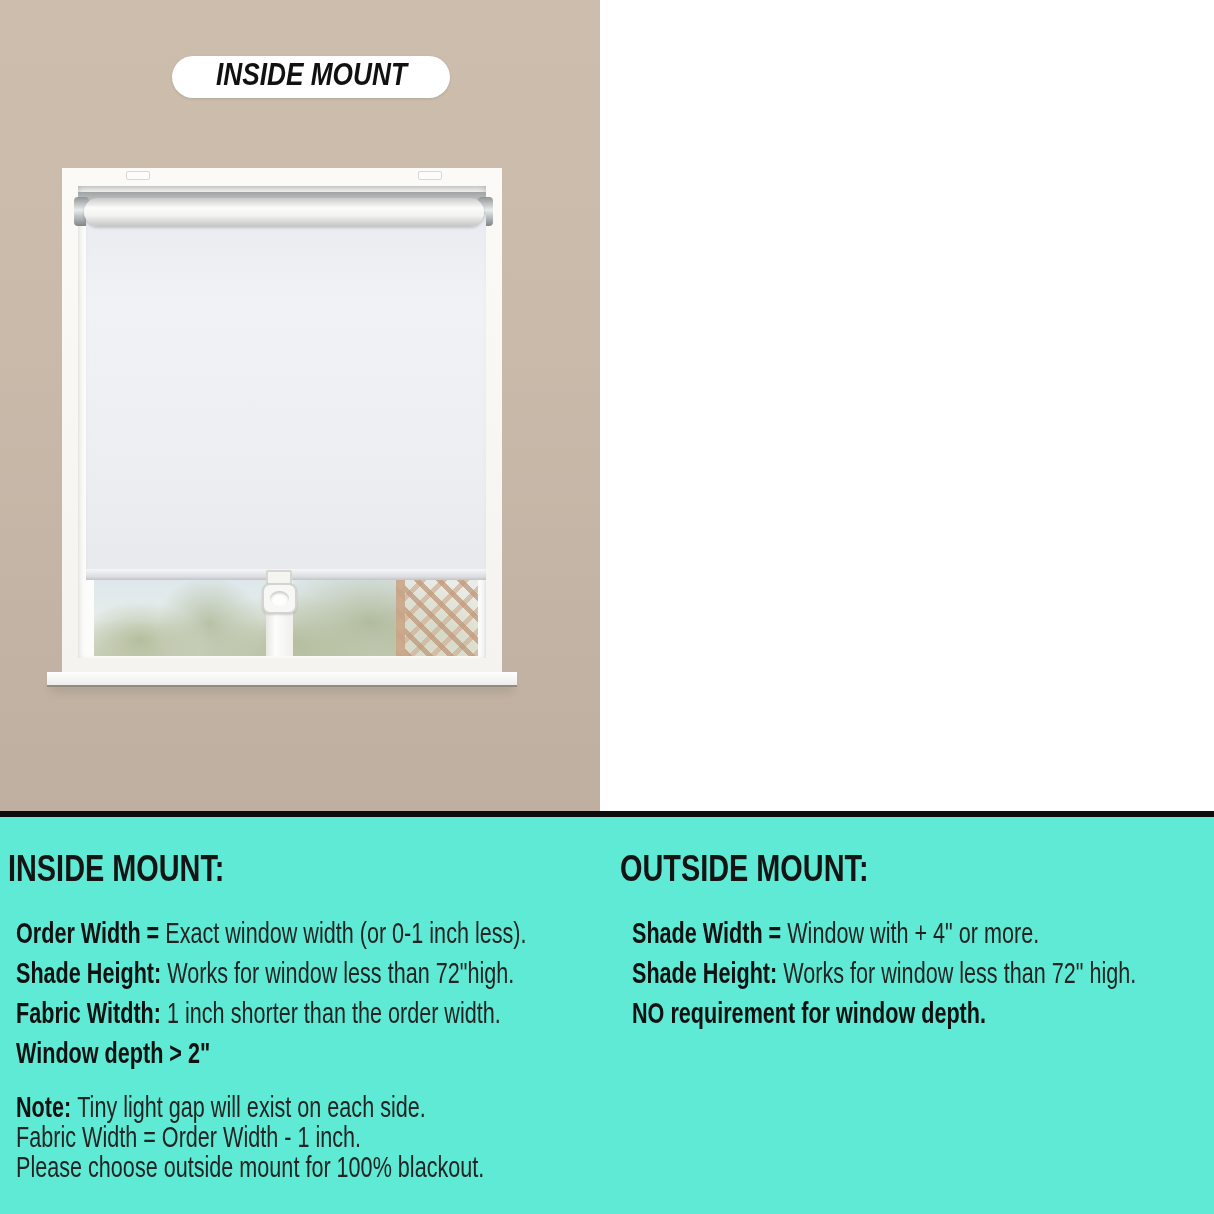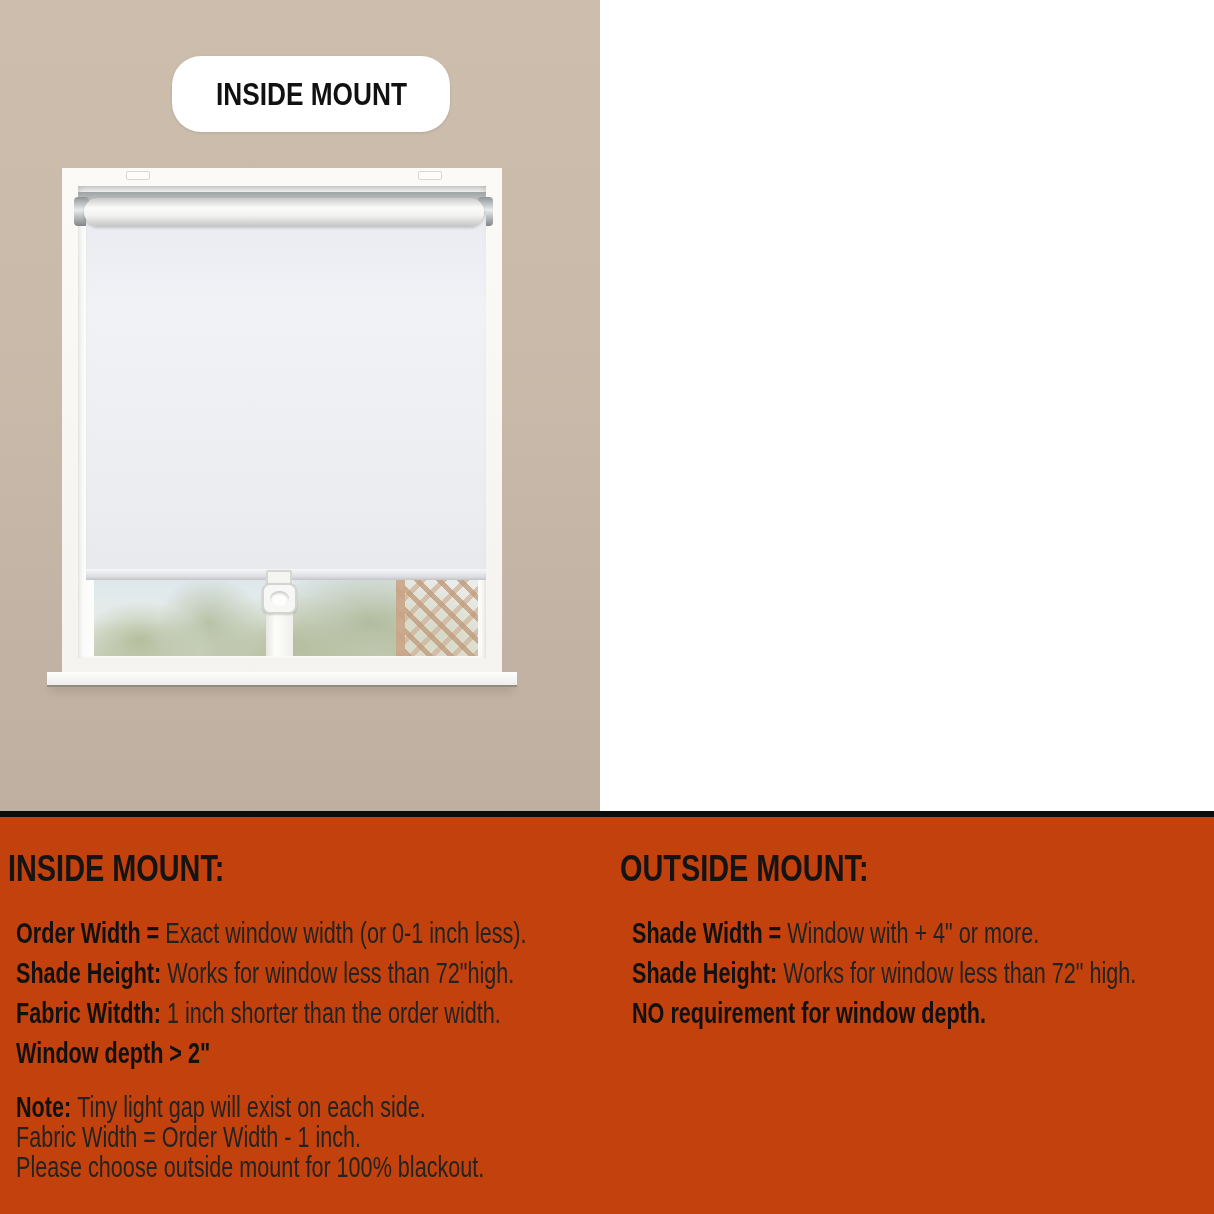--- a/index.html
+++ b/index.html
@@ -7,22 +7,22 @@
   .page { position:relative; width:1214px; height:1214px; background:#ffffff; overflow:hidden; }
 
   
   .photos { position:absolute; left:0; top:0; width:1214px; height:811px; display:flex; }
   .photo { position:relative; width:600px; height:811px;
            background:linear-gradient(180deg,#ccbdad 0%,#c9baaa 42%,#c2b3a4 78%,#beafa0 100%); }
   .divider { width:14px; height:811px; background:#ffffff; }
   .black-rule { position:absolute; left:0; top:811px; width:1214px; height:6px; background:#0d0d0d; }
 
   
-  .badge { position:absolute; top:56px; height:76px; border-radius:29px;
-           display:flex; align-items:center; justify-content:center; }
+  .badge { position:absolute; top:56px; height:42px; border-radius:29px;
+           display:flex; justify-content:center;font-style:italic; }
   .badge-inside  { left:172px; width:278px; background:#ffffff; box-shadow:0 1px 3px rgba(0,0,0,0.10); }
   .badge-outside { left:169px; width:277px; background:#0b0b0b; }
   .badge span { font-size:32px; font-weight:bold; white-space:nowrap; transform:scaleX(0.82); }
   .badge-inside span { color:#111111; }
   .badge-outside span { color:#ffffff; }
 
   
   .glass { position:absolute; overflow:hidden;
     background-color:#d3dfdd;
     background-image:
@@ -72,21 +72,21 @@
   .headrail { position:absolute; left:78px; top:192px; width:408px; height:9px;
               background:linear-gradient(180deg,#9fa3a3,#c2c5c4); }
 
   
   .r-frame { position:absolute; left:49px; top:220px; width:437px; height:453px;
              background:linear-gradient(180deg,#fbfaf7,#f4f3f0); }
   .r-fabric-shadow { box-shadow:5px 4px 10px rgba(0,0,0,0.10), -5px 4px 10px rgba(0,0,0,0.10),
                      inset 0 6px 8px -5px rgba(0,0,0,0.12); }
 
   
-  .info { position:absolute; left:0; top:817px; width:1214px; height:397px; background:#c2410c; }
+  .info { position:absolute; left:0; top:817px; width:1214px; height:397px; background:#5eead4; }
   .t-head { position:absolute; font-weight:bold; font-size:37px; color:#141414; white-space:nowrap;
             transform:translateY(-50%) scaleX(0.78); transform-origin:0 50%; }
   .t-line { position:absolute; font-size:30px; color:#232323; white-space:nowrap;
             transform:translateY(-50%) scaleX(0.72); transform-origin:0 50%; }
   .t-line b { color:#111111; }
   .red { color:#e01b1b; }
 </style>
 </head>
 <body>
 

